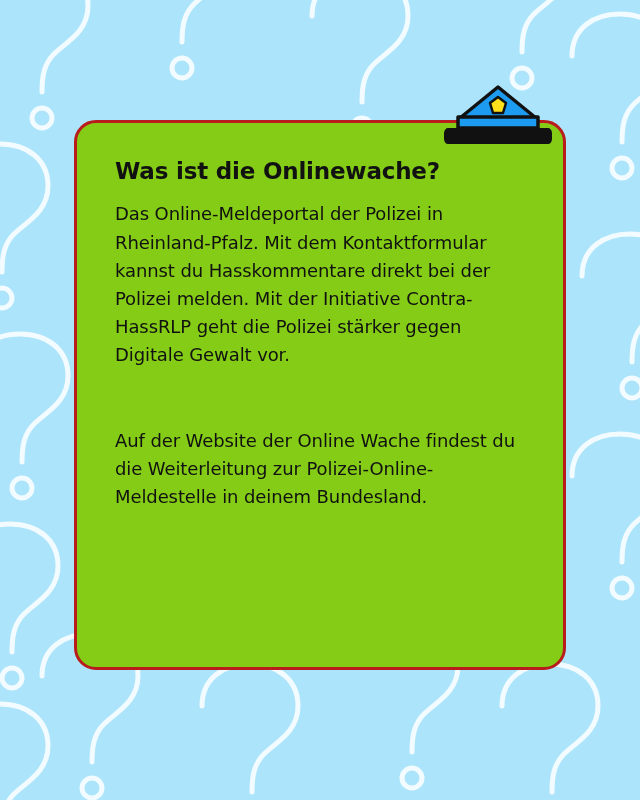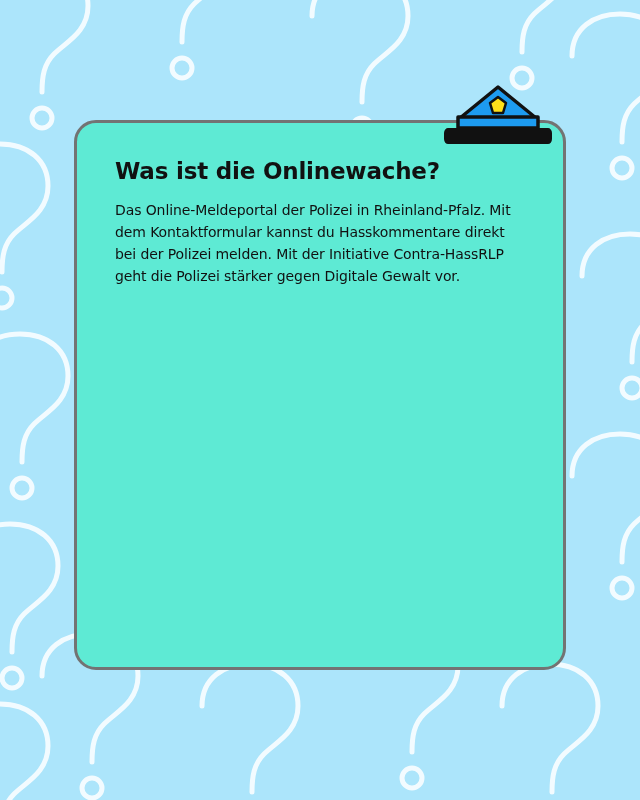--- a/index.html
+++ b/index.html
@@ -29,43 +29,43 @@
     position: absolute;
     left: 74px;
     top: 120px;
     width: 492px;
     height: 550px;
     z-index: 3;
   }
   .card {
     position: absolute;
     inset: 0;
-    background: #5eead4;
-    border: 3px solid #737373;
+    background: #84cc16;
+    border: 3px solid #b91c1c;
     border-radius: 22px;
     box-sizing: border-box;
   }
   .card-inner {
     position: absolute;
     left: 38px;
     right: 38px;
     top: 34px;
     bottom: 20px;
   }
 
   h2.q {
     font-size: 23px;
     font-weight: bold;
     color: #111111;
     margin: 0 0 14px 0;
     line-height: 1.28;
     letter-spacing: -0.2px;
   }
   p.a {
-    font-size: 14px;
+    font-size: 18px;
     color: #111111;
     margin: 0;
     line-height: 1.56;
     letter-spacing: -0.1px;
   }
   .block-gap {
     height: 58px;
   }
 
   
@@ -117,16 +117,17 @@
 
 <div class="card-wrap">
   <div class="card">
     <div class="card-inner">
 
       <h2 class="q">Was ist die Onlinewache?</h2>
       <p class="a">Das Online-Meldeportal der Polizei in Rheinland-Pfalz. Mit dem Kontaktformular kannst du Hasskommentare direkt bei der Polizei melden. Mit der Initiative Contra-HassRLP geht die Polizei stärker gegen Digitale Gewalt vor.</p>
 
       <div class="block-gap"></div>
 
+      <p class="a">Auf der Website der Online Wache findest du die Weiterleitung zur Polizei-Online-Meldestelle in deinem Bundesland.</p>
 
     </div>
   </div>
 </div>
 
 </body></html>

